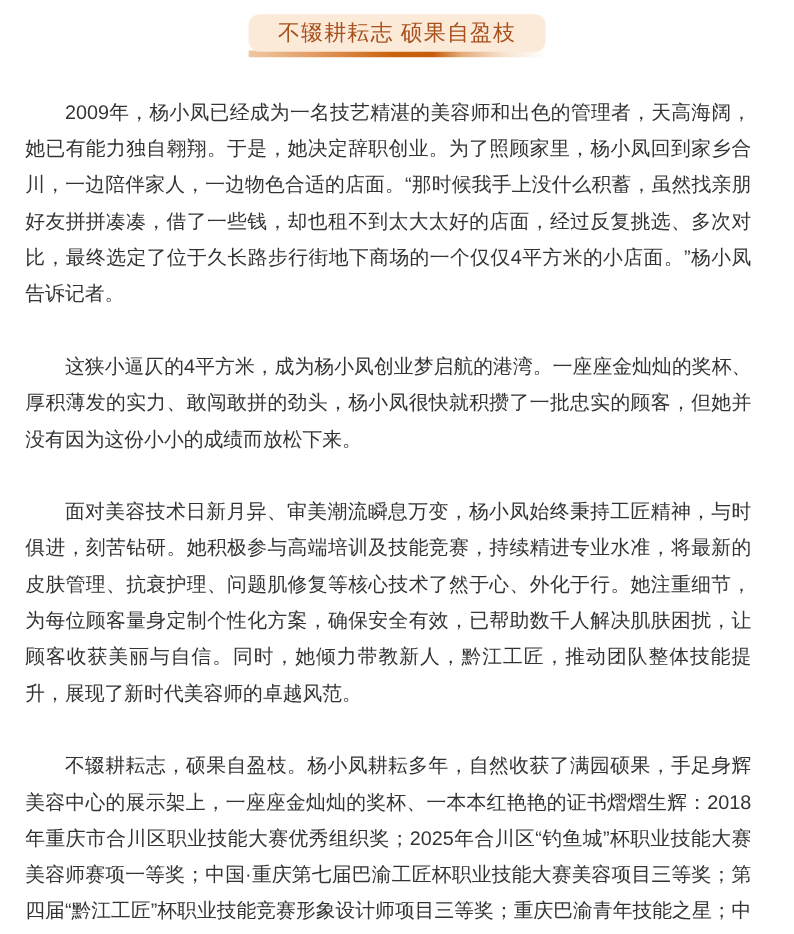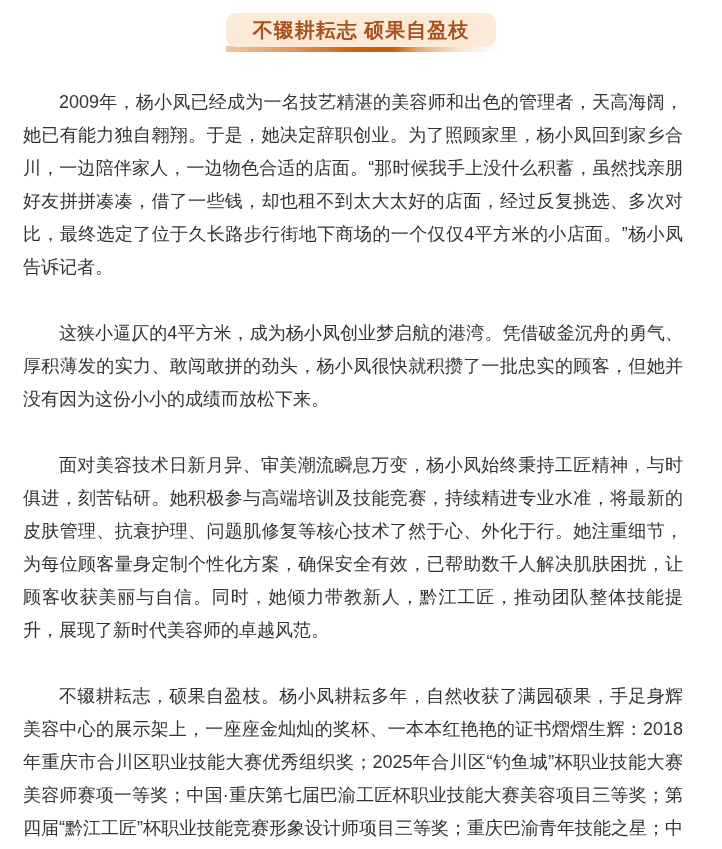--- a/index.html
+++ b/index.html
@@ -16,21 +16,21 @@
     background: #ffffff;
   }
   .title-block {
     width: fit-content;
     margin: 0 auto;
   }
   .title-banner {
     background: #fcead9;
     color: #a8511d;
     font-size: 20px;
-    font-weight: bold;
+    font-weight: normal;
     letter-spacing: 1px;
     line-height: 20px;
     padding: 7px 27px;
     border-radius: 10px;
     position: relative;
     z-index: 1;
     text-align: right;
     white-space: nowrap;
   }
   .title-underline {
@@ -65,17 +65,17 @@
 </head>
 <body>
 
 <div class="page">
   <div class="title-block">
     <div class="title-banner">不辍耕耘志 硕果自盈枝</div>
     <div class="title-underline"></div>
   </div>
   <div class="content">
     <p>2009年，杨小凤已经成为一名技艺精湛的美容师和出色的管理者，天高海阔，她已有能力独自翱翔。于是，她决定辞职创业。为了照顾家里，杨小凤回到家乡合川，一边陪伴家人，一边物色合适的店面。“那时候我手上没什么积蓄，虽然找亲朋好友拼拼凑凑，借了一些钱，却也租不到太大太好的店面，经过反复挑选、多次对比，最终选定了位于久长路步行街地下商场的一个仅仅4平方米的小店面。”杨小凤告诉记者。</p>
-    <p>这狭小逼仄的4平方米，成为杨小凤创业梦启航的港湾。凭借破釜沉舟的勇气、厚积薄发的实力、敢闯敢拼的劲头，杨小凤很快就积攒了一批忠实的顾客，但她并没有因为这份小小的成绩而放松下来。</p>
+    <p>这狭小逼仄的4平方米，成为杨小凤创业梦启航的港湾。一座座金灿灿的奖杯、厚积薄发的实力、敢闯敢拼的劲头，杨小凤很快就积攒了一批忠实的顾客，但她并没有因为这份小小的成绩而放松下来。</p>
     <p>面对美容技术日新月异、审美潮流瞬息万变，杨小凤始终秉持工匠精神，与时俱进，刻苦钻研。她积极参与高端培训及技能竞赛，持续精进专业水准，将最新的皮肤管理、抗衰护理、问题肌修复等核心技术了然于心、外化于行。她注重细节，为每位顾客量身定制个性化方案，确保安全有效，已帮助数千人解决肌肤困扰，让顾客收获美丽与自信。同时，她倾力带教新人，黔江工匠，推动团队整体技能提升，展现了新时代美容师的卓越风范。</p>
     <p>不辍耕耘志，硕果自盈枝。杨小凤耕耘多年，自然收获了满园硕果，手足身辉美容中心的展示架上，一座座金灿灿的奖杯、一本本红艳艳的证书熠熠生辉：2018年重庆市合川区职业技能大赛优秀组织奖；2025年合川区“钓鱼城”杯职业技能大赛美容师赛项一等奖；中国·重庆第七届巴渝工匠杯职业技能大赛美容项目三等奖；第四届“黔江工匠”杯职业技能竞赛形象设计师项目三等奖；重庆巴渝青年技能之星；中华美业年度华山奖荣获美容专业技能人才；第18届中国美业领袖年会的“中华美业年度专业技术人才”......杨小凤不仅通过一双妙手让万千女性容光焕发，也凭借自身努力在三江大地焕发光芒。</p>
   </div>
 </div>
 
 </body></html>

